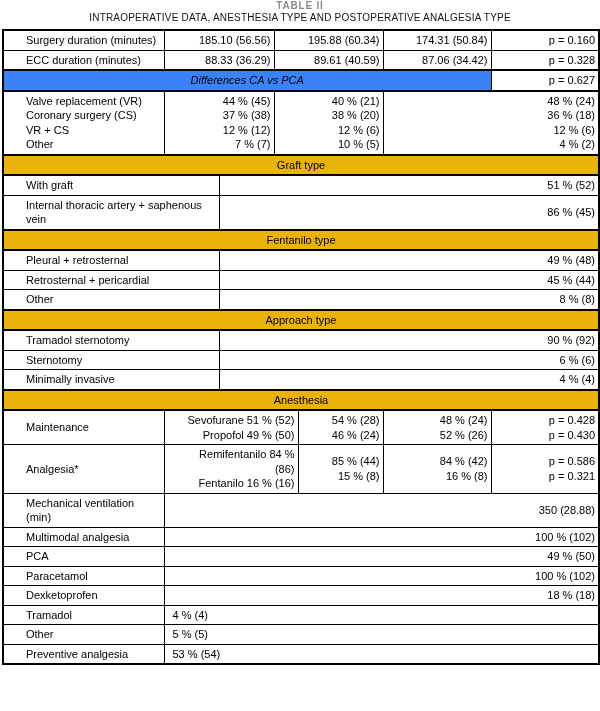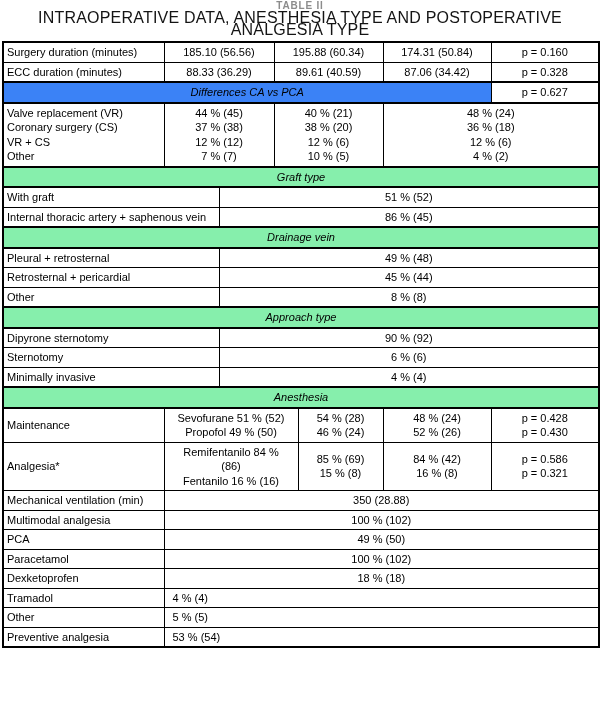--- a/index.html
+++ b/index.html
@@ -13,54 +13,53 @@
     color: #000;
     overflow: hidden;
     box-sizing: border-box;
   }
   .title-block { text-align: center; }
   .table-label {
     font-size: 10px; font-weight: bold; color: #8c8c8c;
     letter-spacing: 0.8px; line-height: 12px;
   }
   .table-subtitle {
-    font-size: 16px; color: #141414; letter-spacing: 0.2px;
+    font-size: 10px; color: #141414; letter-spacing: 0.2px;
     line-height: 12px; margin-bottom: 5px;
   }
   table.main {
     border-collapse: collapse;
     table-layout: fixed;
     width: 596px;
     margin: 0 2px;
     border: 2px solid #000;
     font-size: 11px;
   }
   td {
     border: 1px solid #000;
     padding: 2px 3px;
     line-height: 14.5px;
     vertical-align: middle;
     white-space: pre-line;
     overflow: hidden;
   }
   tr { height: 19px; }
-  td.lbl { text-align: left; padding-left: 3px; }
-  td.ctr { text-align: center; }
+  td.lbl { text-align: left; padding-left: 22px; }
+  td.ctr { text-align: right; }
   td.leftval { text-align: left; padding-left: 8px; }
   tr.colhead td {
     background: #c9c9c9;
     font-style: italic;
     text-align: center;
     border-bottom-width: 2px;
   }
   tr.colhead { height: 31px; }
   tr.section { height: 17px; }
   tr.section td {
-    background: #86efac;
-    font-style: italic;
+    background: #eab308;
     text-align: center;
     border-top-width: 2px;
     border-bottom-width: 2px;
   }
   tr.diff td { border-top-width: 2px; border-bottom-width: 2px; }
   td.grayspan {
     background: #3b82f6;
     font-style: italic;
     text-align: center;
   }
@@ -134,40 +133,40 @@
       <tr>
         <td class="lbl" colspan="2">With graft</td>
         <td class="ctr" colspan="5">51 % (52)</td>
       </tr>
       <tr>
         <td class="lbl" colspan="2">Internal thoracic artery + saphenous vein</td>
         <td class="ctr" colspan="5">86 % (45)</td>
       </tr>
 
       <tr class="section">
-        <td colspan="7">Drainage vein</td>
+        <td colspan="7">Fentanilo type</td>
       </tr>
       <tr>
         <td class="lbl" colspan="2">Pleural + retrosternal</td>
         <td class="ctr" colspan="5">49 % (48)</td>
       </tr>
       <tr>
         <td class="lbl" colspan="2">Retrosternal + pericardial</td>
         <td class="ctr" colspan="5">45 % (44)</td>
       </tr>
       <tr>
         <td class="lbl" colspan="2">Other</td>
         <td class="ctr" colspan="5">8 % (8)</td>
       </tr>
 
       <tr class="section">
         <td colspan="7">Approach type</td>
       </tr>
       <tr>
-        <td class="lbl" colspan="2">Dipyrone sternotomy</td>
+        <td class="lbl" colspan="2">Tramadol sternotomy</td>
         <td class="ctr" colspan="5">90 % (92)</td>
       </tr>
       <tr>
         <td class="lbl" colspan="2">Sternotomy</td>
         <td class="ctr" colspan="5">6 % (6)</td>
       </tr>
       <tr>
         <td class="lbl" colspan="2">Minimally invasive</td>
         <td class="ctr" colspan="5">4 % (4)</td>
       </tr>
@@ -184,21 +183,21 @@
         <td class="ctr">48 % (24)
 52 % (26)</td>
         <td class="ctr">p = 0.428
 p = 0.430</td>
       </tr>
       <tr>
         <td class="lbl">Analgesia*</td>
         <td class="ctr" colspan="3">Remifentanilo 84 %
 (86)
 Fentanilo 16 % (16)</td>
-        <td class="ctr">85 % (69)
+        <td class="ctr">85 % (44)
 15 % (8)</td>
         <td class="ctr">84 % (42)
 16 % (8)</td>
         <td class="ctr">p = 0.586
 p = 0.321</td>
       </tr>
       <tr>
         <td class="lbl">Mechanical ventilation (min)</td>
         <td class="ctr" colspan="6">350 (28.88)</td>
       </tr>

